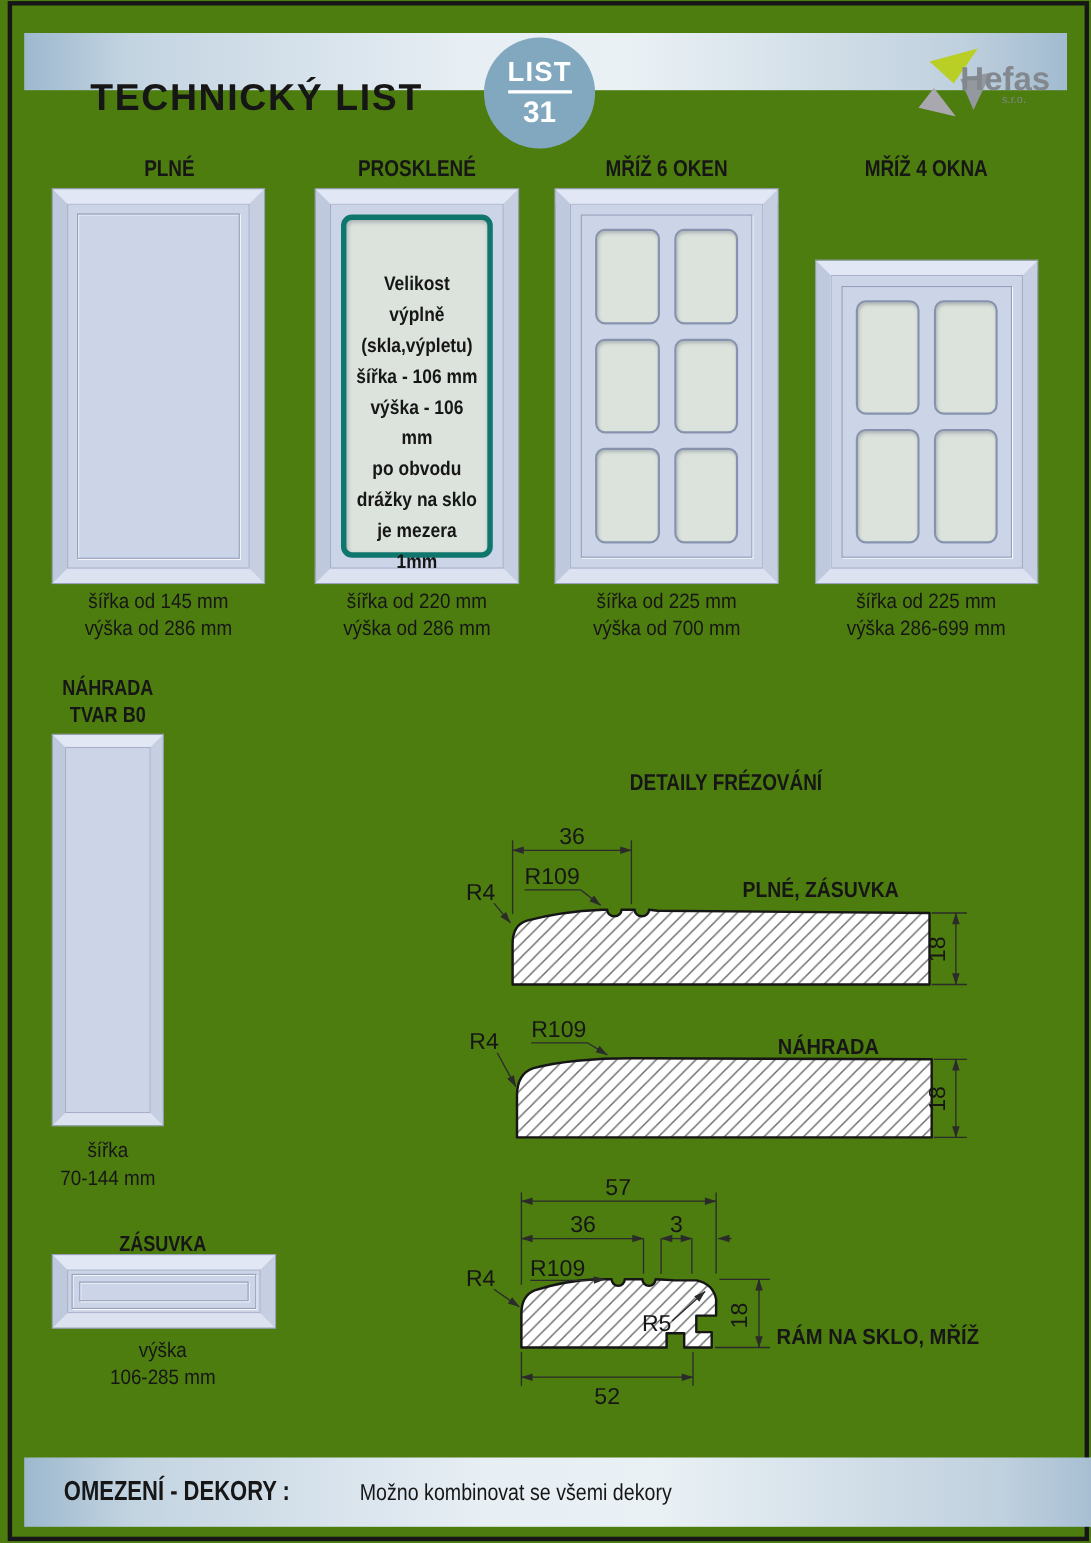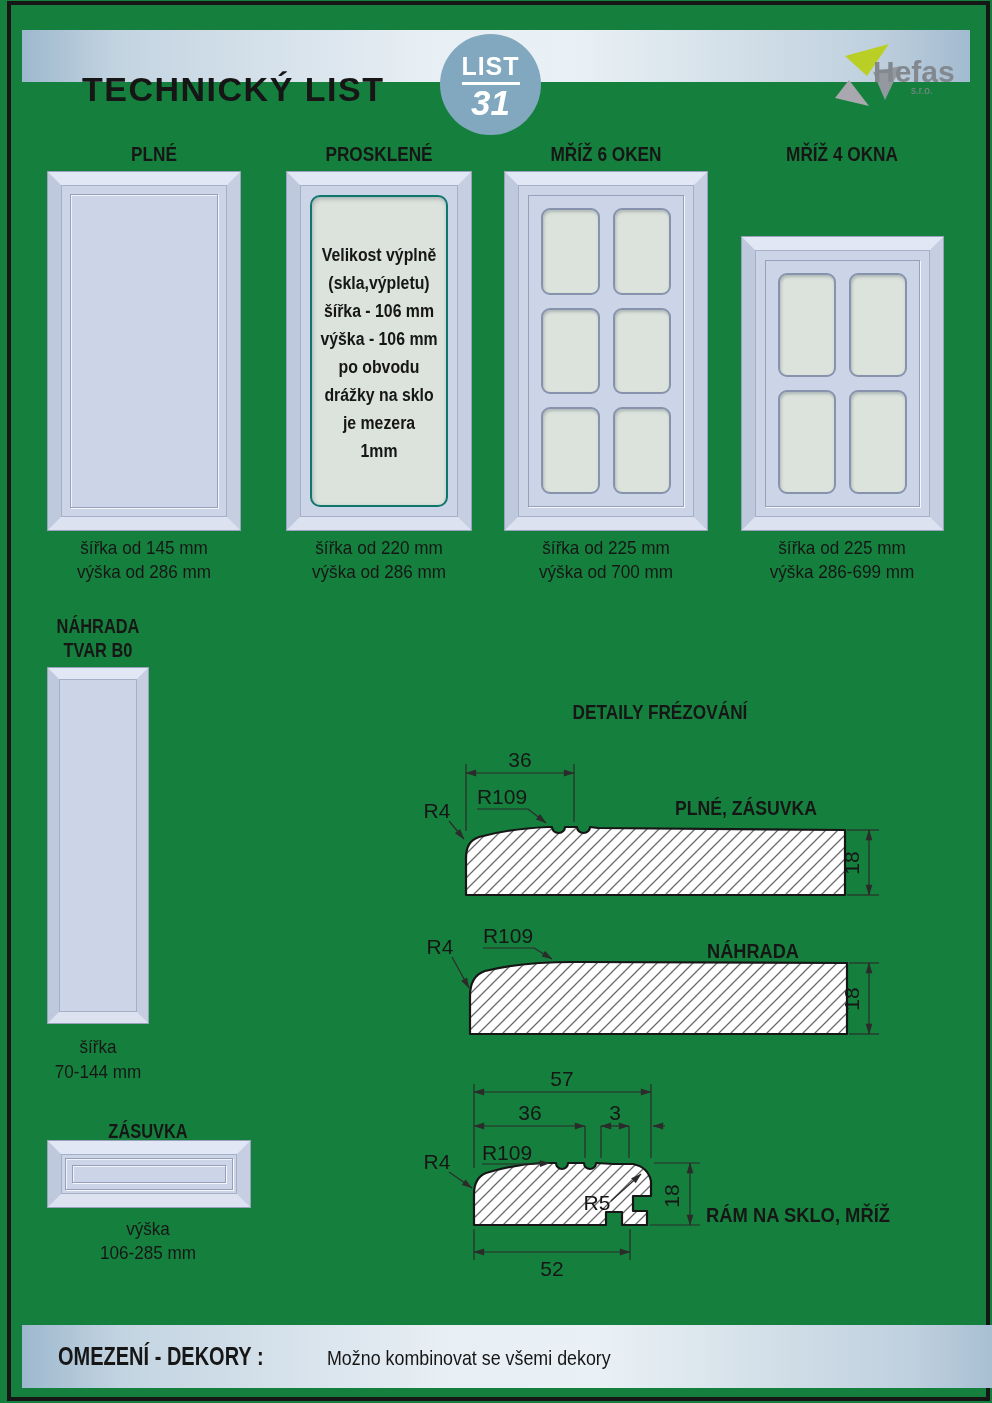--- a/index.html
+++ b/index.html
@@ -1,36 +1,36 @@
 <!DOCTYPE html>
 <html><head>
 <meta charset="utf-8">
 <style>
   html,body{margin:0;padding:0;background:#888;}
-  .page{position:relative;width:992px;height:1403px;background:#15803d;margin:0 auto;overflow:hidden;
+  .page{position:relative;width:992px;height:1403px;background:#4d7c0f;margin:0 auto;overflow:hidden;
         font-family:"Liberation Sans",sans-serif;color:#161616;}
   .frame{position:absolute;left:7px;top:1px;right:2px;bottom:2px;border:4px solid #161616;pointer-events:none;}
   .abs{position:absolute;}
   
   .bar{position:absolute;left:22px;width:948px;background:linear-gradient(90deg,#9db8ce 0%,#c3d4e1 10%,#e7eef4 42%,#eaf1f5 58%,#bfd0de 90%,#a2bbd0 100%);}
   .title{position:absolute;left:60px;top:40px;font-size:34px;font-weight:bold;letter-spacing:1.5px;white-space:nowrap;}
   .badge{position:absolute;left:440px;top:34px;width:101px;height:101px;border-radius:50%;background:#81a8bf;
          display:flex;flex-direction:column;align-items:center;justify-content:center;color:#fff;font-weight:bold;}
   .badge .t{font-size:25px;letter-spacing:1px;line-height:26px;}
   .badge .rule{width:58px;height:3px;background:#fff;margin:3px 0 4px 0;}
-  .badge .n{font-size:35px;line-height:27px;font-style:italic;}
+  .badge .n{font-size:27px;line-height:27px;}
   
   .hdr{position:absolute;width:260px;text-align:center;font-weight:bold;font-size:21px;transform:scaleX(.82);transform-origin:center;white-space:nowrap;}
   .dimtxt{position:absolute;width:300px;text-align:center;font-size:19px;transform:scaleX(.9);transform-origin:center;white-space:nowrap;}
   
   .door{position:absolute;box-sizing:border-box;border-style:solid;border-width:13px;
         border-color:#e1e7f4 #c6cfe2 #dce2f0 #bfc9de;background:#ccd5e8;outline:1px solid #98a2ba;
         box-shadow:inset 0 0 0 1px #a5afc6;}
   .engrave{position:absolute;border:1px solid #96a0ba;box-shadow:1px 1px 0 rgba(255,255,255,.8),inset 1px 1px 0 rgba(255,255,255,.7);}
-  .glass{position:absolute;background:#dce3dc;border:2px solid #0f766e;border-radius:10px;
+  .glass{position:absolute;background:#dce3dc;border:5px solid #0f766e;border-radius:10px;
          box-shadow:inset 1px 2px 4px rgba(70,80,100,.35);}
   .glassnote{position:absolute;left:0;right:0;top:44px;text-align:center;font-weight:bold;font-size:18px;
              line-height:28px;transform:scaleX(.88);transform-origin:center;}
   .panes{position:absolute;inset:10px;border:1px solid #96a0ba;display:grid;gap:13px;padding:12px;
          box-shadow:1px 1px 0 rgba(255,255,255,.8);}
   .pane{background:#dce3dc;border:2px solid #8793ad;border-radius:9px;box-shadow:inset 1px 2px 3px rgba(70,80,100,.3);}
   .panel{position:absolute;box-sizing:border-box;border-style:solid;border-width:11px;
          border-color:#e1e7f4 #c6cfe2 #dce2f0 #bfc9de;background:#ccd5e8;outline:1px solid #98a2ba;
          box-shadow:inset 0 0 0 1px #a5afc6;}
   .drawer{border-width:13px;}

